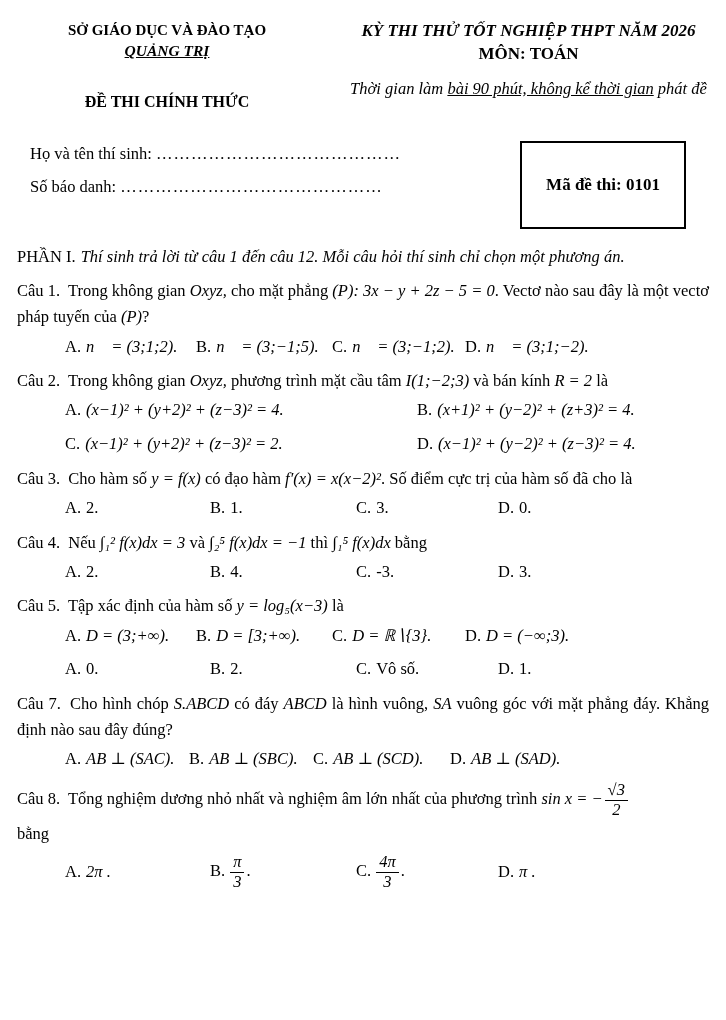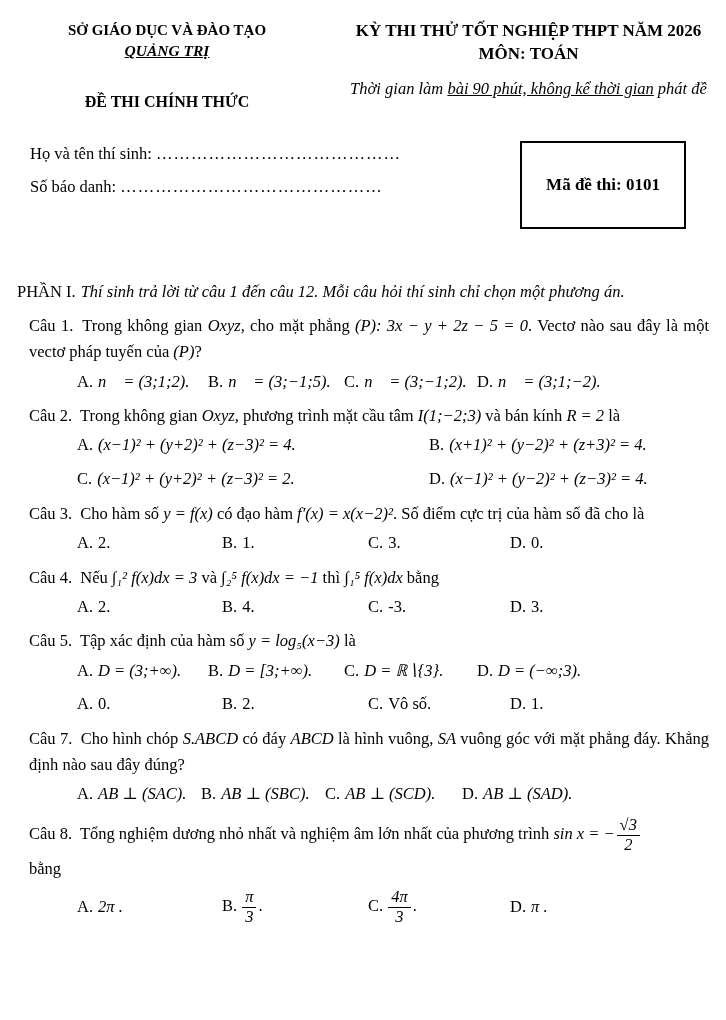--- a/index.html
+++ b/index.html
@@ -14,42 +14,42 @@
   b{font-weight:normal;}
   .mi{font-style:italic;}
   
   .head{display:flex;gap:31px;}
   .head-left{width:300px;text-align:center;flex-shrink:0;}
   .hl1{font-weight:bold;font-size:15px;line-height:1.35;}
   .hl2{font-weight:bold;font-size:15.5px;text-decoration:underline;line-height:1.4;font-style:italic;}
   .hl3{font-weight:bold;font-size:16px;margin-top:30px;line-height:1.2;}
   .hl4{font-weight:bold;font-size:13.5px;line-height:1.4;}
   .head-right{flex:1;text-align:center;}
-  .hr1{font-weight:bold;font-size:17px;line-height:1.35;}
+  .hr1{font-weight:bold;font-size:17px;line-height:1.35;font-style:italic;}
   .hr2{font-weight:bold;font-size:17px;line-height:1.35;}
   .hr3{font-style:italic;font-size:16.5px;margin-top:11px;}
   .u{text-decoration:underline;}
   
   .cand{display:flex;margin-top:26px;}
   .cand-left{flex:1;padding-left:13px;}
   .cand-line{line-height:2.0;}
   .cand-line b{font-size:16.5px;}
   .dots{font-weight:normal;letter-spacing:1px;}
   .code-box{
     border:2px solid #000;align-self:flex-start;
     margin-right:23px;margin-top:4px;
     padding:29px 16px;font-weight:bold;font-size:17px;
     min-width:130px;text-align:center;
   }
   
-  .part1{margin-top:51px;}
+  .part1{margin-top:16px;}
   .part1 b{margin-right:5px;}
   .part1 i{font-size:16.5px;}
   
-  .q{margin-top:9px;margin-left:12px;}
+  .q{margin-top:9px;}
   .stem{margin:0;line-height:1.58;text-align:justify;}
   .qlab{margin-right:4px;}
   .stem2{margin:2px 0 0 0;}
   .opts4{display:grid;grid-template-columns:145px 146px 142px auto;padding-left:48px;margin-top:4px;}
   .opts4.w{grid-template-columns:131px 136px 133px auto;}
   .opts4.m{grid-template-columns:124px 124px 137px auto;}
   .opts2{display:grid;grid-template-columns:352px auto;row-gap:9px;padding-left:48px;margin-top:4px;}
   .opts4.fr{align-items:center;margin-top:6px;}
   .opt{white-space:nowrap;}
   .ot{margin-left:5px;}

